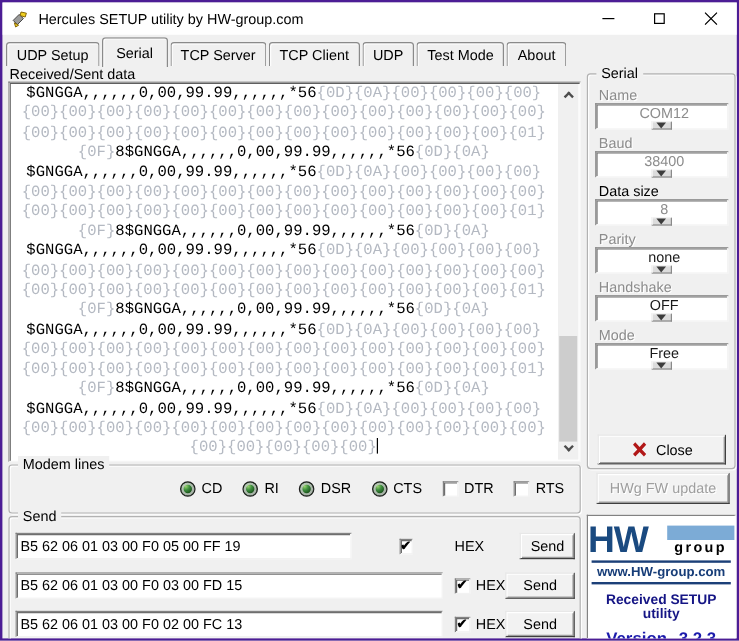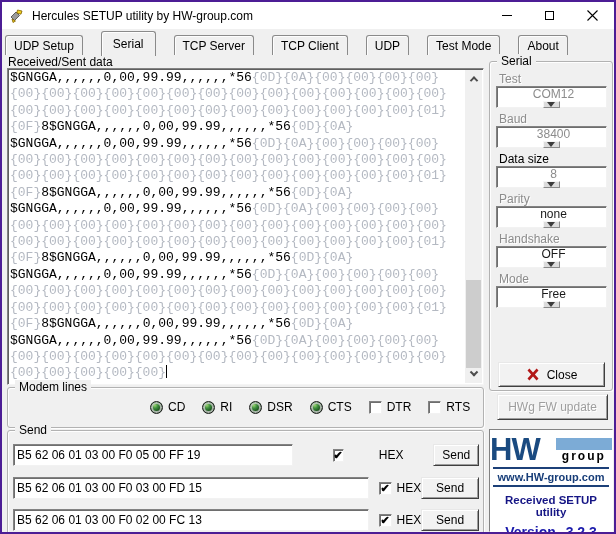--- a/index.html
+++ b/index.html
@@ -11,34 +11,35 @@
   }
   
   .titlebar { position:absolute; left:0; top:0; right:0; height:27px; background:#ffffff; display:flex; align-items:center; }
   .app-icon { margin-left:7px; width:16px; height:16px; display:inline-block; }
   .title-text { margin-left:7px; font-size:12px; color:#000; }
   .win-controls { margin-left:auto; display:flex; height:27px; }
   .win-btn { width:43px; height:27px; display:flex; align-items:center; justify-content:center; }
   .ico-min { width:10px; height:1px; background:#000; display:block; }
   .ico-max { width:9px; height:9px; border:1px solid #000; display:block; }
   
-  .tabbar { position:absolute; left:0; top:27px; right:0; height:26px; display:flex; align-items:flex-end; padding-left:3px;gap:16px; }
+  .tabbar { position:absolute; left:0; top:27px; right:0; height:26px; display:flex; align-items:flex-end; padding-left:3px; }
   .tab {
     height:20px; padding:0 8px; margin-right:2px; display:flex; align-items:center;
     font-size:12px; color:#000; background:#f0f0f0;
     border:1px solid #8a8a8a; border-bottom:none; border-radius:3px 3px 0 0;
     box-shadow:inset 1px 1px 0 #fdfdfd;
   }
   .tab.active { height:25px; padding:0 11px; margin-bottom:-1px; position:relative; z-index:2; }
   
   .rs-label { position:absolute; left:6px; top:53px; font-size:12px; color:#000; }
   .terminal {
     position:absolute; left:5px; top:66px; width:477px; height:317px; background:#fff;
     border:1px solid #828282; border-right-color:#f5f5f5; border-bottom-color:#f5f5f5;
     box-shadow:inset 1px 1px 0 #5f5f5f;
+    text-align:center;
   }
   .term-text { position:absolute; left:2px; top:1px; right:20px; bottom:1px; overflow:hidden;
     font-family:"Liberation Mono","DejaVu Sans Mono",monospace; font-size:13px; line-height:16.4px; }
   .tline { white-space:pre; }
   .seg-d { color:#000; }
   .seg-c { color:#b4b9c2; }
   .caret { display:inline-block; width:1px; height:13px; background:#000; vertical-align:-2px; }
   .term-scroll { position:absolute; top:1px; right:1px; bottom:1px; width:17px; background:#f0f0f0; }
   .sarrow { position:absolute; left:0; width:17px; height:17px; display:flex; align-items:center; justify-content:center; }
   .sarrow.up { top:0; } .sarrow.down { bottom:0; }
@@ -223,21 +224,21 @@
           <span class="cb">✔</span>
           <span class="hex-lbl">HEX</span>
           <div class="btn send-btn">Send</div>
         </div>
       </div>
   </div>
 
   <div class="grp grp-serial">
     <span class="legend">Serial</span>
     <div id="serial-fields">
-        <div class="fld-lbl dim" style="top: 10px;">Test</div>
+        <div class="fld-lbl dim" style="top: 10px;">Name</div>
         <div class="combo" style="top: 24px;">
           <span class="combo-val dim">COM12</span>
           <span class="combo-btn">
             <span class="tri"></span>
           </span>
         </div>
         <div class="fld-lbl dim" style="top: 50px;">Baud</div>
         <div class="combo" style="top: 64px;">
           <span class="combo-val dim">38400</span>
           <span class="combo-btn">

